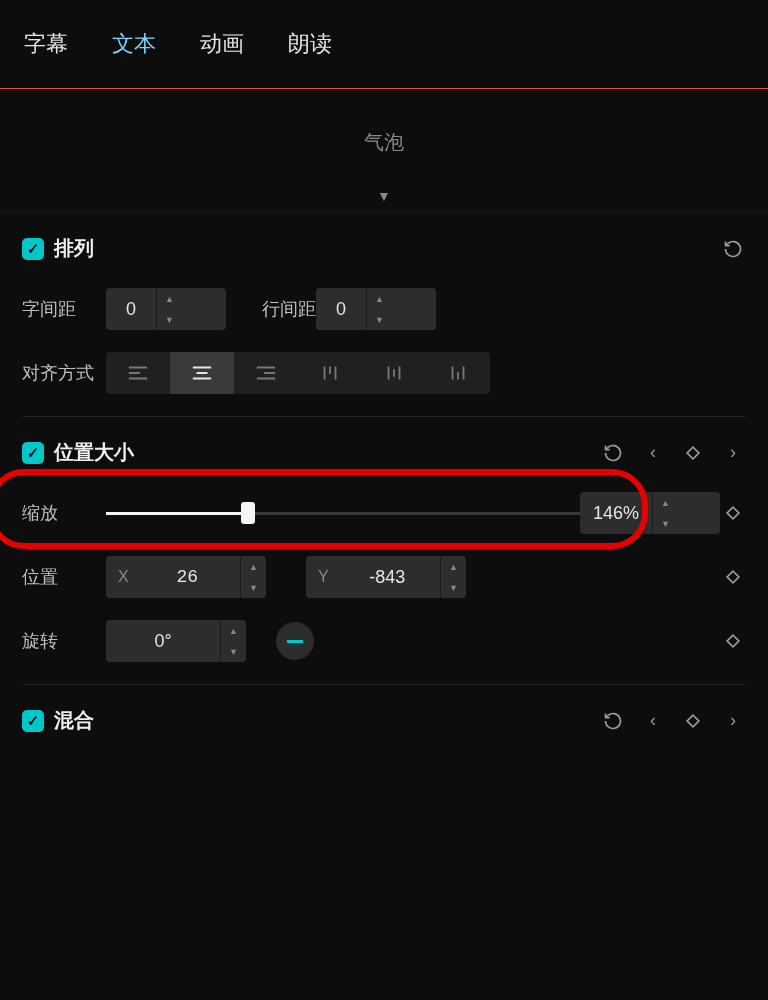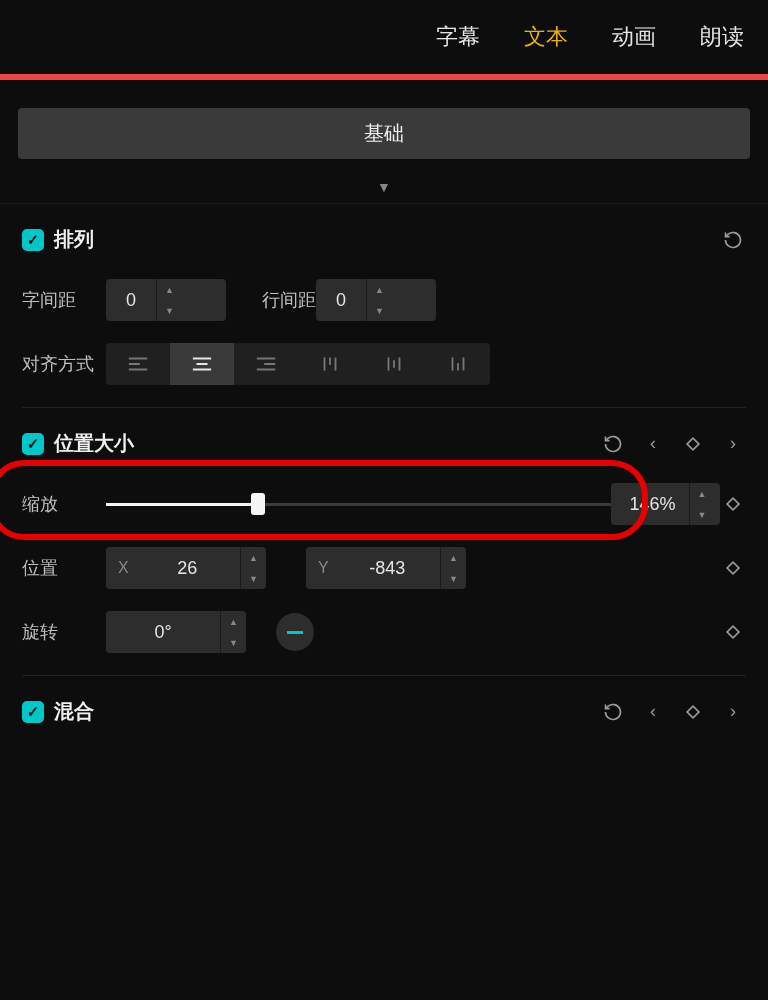--- a/index.html
+++ b/index.html
@@ -8,31 +8,30 @@
     color: #d0d0d0;
     font-family: "PingFang SC", "Microsoft YaHei", sans-serif;
     width: 768px;
     height: 1000px;
     overflow: hidden;
   }
   
   .top-tabs {
     display: flex;
     gap: 44px;
-    padding: 22px 24px;
-    border-bottom: 6px solid #ef4444;
-    justify-content: flex-end;
+    padding: 29px 24px;
+    border-bottom: 1px solid #ef4444;
   }
   .top-tab {
     font-size: 22px;
     color: #e5e5e5;
     cursor: pointer;
   }
   .top-tab.active {
-    color: #eab308;
+    color: #7dd3fc;
   }
   
   .sub-tabs {
     display: flex;
     margin: 28px 18px 0 18px;
   }
   .sub-tab {
     flex: 1;
     text-align: center;
     padding: 12px 0;
@@ -238,21 +237,21 @@
 <body>
 
 <div class="top-tabs">
   <div class="top-tab">字幕</div>
   <div class="top-tab active">文本</div>
   <div class="top-tab">动画</div>
   <div class="top-tab">朗读</div>
 </div>
 
 <div class="sub-tabs">
-  <div class="sub-tab active">基础</div>
+  <div class="sub-tab">气泡</div>
 </div>
 
 <div class="collapse-line">
   <span>▼</span>
 </div>
 
 <div class="section">
   <div class="section-header">
     <div class="section-check-label">
       <div class="checkbox">
@@ -369,21 +368,21 @@
   </div>
 
   <div class="row" style="position:relative;margin-top:6px;">
     <div class="row-label">缩放</div>
     <div class="slider">
       <div class="slider-track">
         <div class="slider-fill" style="width:30%;"></div>
         <div class="slider-thumb" style="left:30%;"></div>
       </div>
     </div>
-    <div class="num-input" style="width:109px;justify-content:center;">
+    <div class="num-input" style="width:140px;">
       <div class="val" style="min-width:72px;">146%</div>
       <div class="spin">
           <div>▲</div>
           <div>▼</div>
         </div>
     </div>
     <div class="keyframe-col">
       <div class="icon-btn">
         <svg viewBox="0 0 24 24" fill="none" stroke="currentColor" stroke-width="2">
             <rect x="7" y="7" width="10" height="10" transform="rotate(45 12 12)"></rect>
@@ -391,21 +390,21 @@
       </div>
     </div>
   </div>
 
   <div class="red-annot" style="left:-12px; top:52px; width:660px; height:80px;"></div>
 
   <div class="row">
     <div class="row-label">位置</div>
     <div class="num-input" style="width:160px;">
       <div class="prefix">X</div>
-      <div class="val" style="flex:1;">26</div>
+      <div class="val" style="flex:1;font-family:Liberation Mono, monospace;">26</div>
       <div class="spin">
           <div>▲</div>
           <div>▼</div>
         </div>
     </div>
     <div style="width:40px;"></div>
     <div class="num-input" style="width:160px;">
       <div class="prefix">Y</div>
       <div class="val" style="flex:1;">-843</div>
       <div class="spin">

